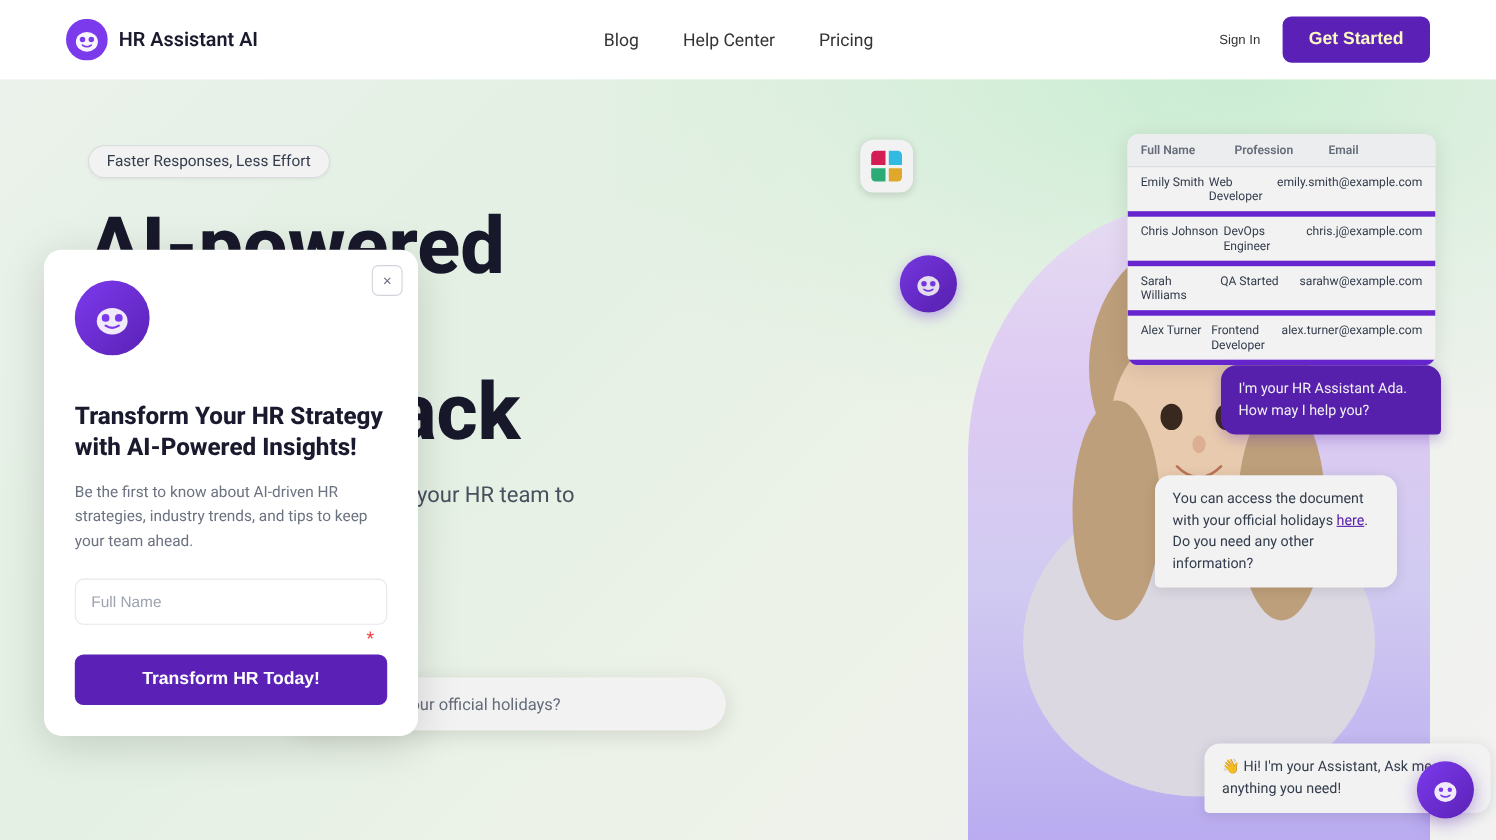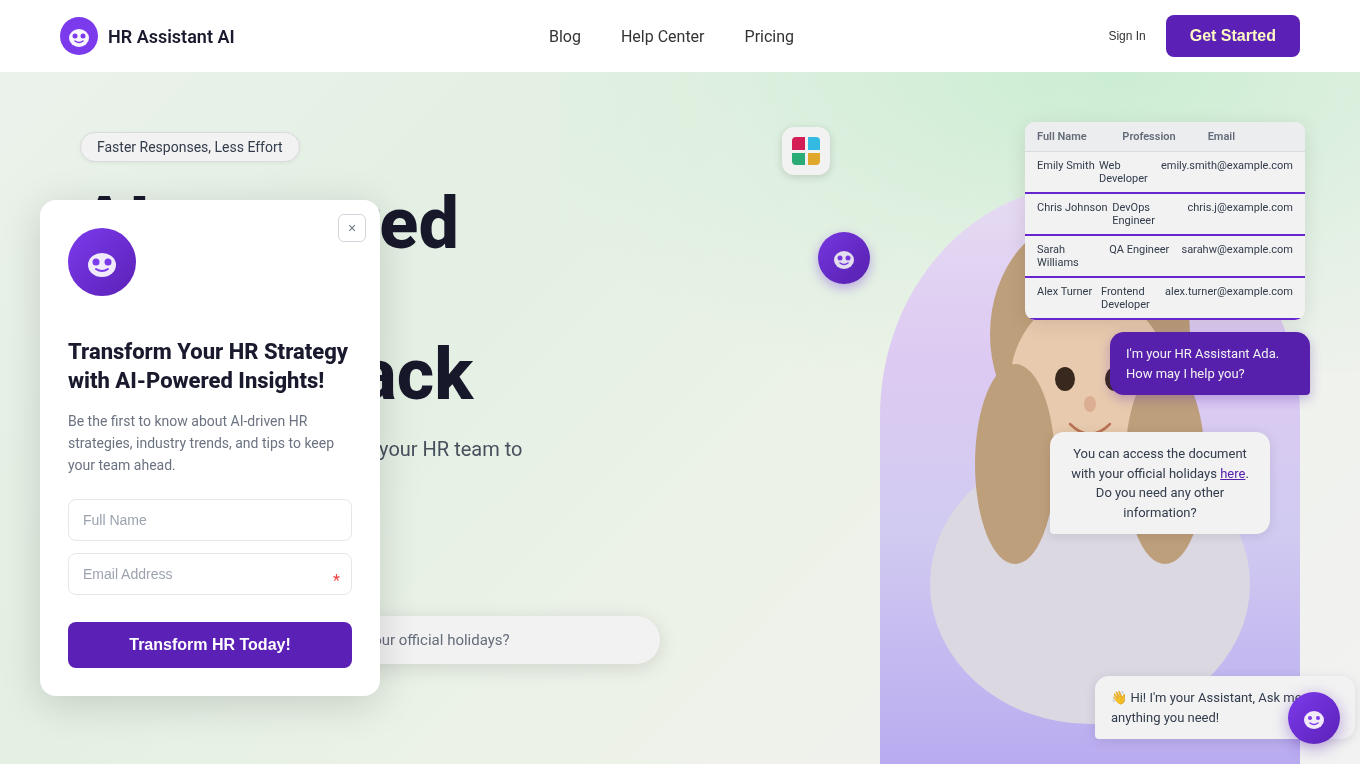--- a/index.html
+++ b/index.html
@@ -196,21 +196,21 @@
       font-weight: 600;
       border-bottom: 1px solid #e5e7eb;
     }
 
     .table-data-row {
       display: grid;
       grid-template-columns: 1fr 1fr 1fr;
       padding: 7px 12px;
       font-size: 11px;
       color: #374151;
-      border-bottom: 2px solid #6d28d9;
+      border-bottom: 5px solid #6d28d9;
     }
 
     
     .chat-input-bar {
       position: absolute;
       bottom: 120px;
       left: 50%;
       transform: translateX(-50%);
       width: 400px;
       background: white;
@@ -478,21 +478,21 @@
       <span>Web Developer</span>
       <span>emily.smith@example.com</span>
     </div>
     <div class="table-data-row">
       <span>Chris Johnson</span>
       <span>DevOps Engineer</span>
       <span>chris.j@example.com</span>
     </div>
     <div class="table-data-row">
       <span>Sarah Williams</span>
-      <span>QA Engineer</span>
+      <span>QA Started</span>
       <span>sarahw@example.com</span>
     </div>
     <div class="table-data-row">
       <span>Alex Turner</span>
       <span>Frontend Developer</span>
       <span>alex.turner@example.com</span>
     </div>
   </div>
 
   <div class="woman-figure">
@@ -524,21 +524,21 @@
       <circle cx="10" cy="7" r="4" stroke="#9ca3af" stroke-width="1.5"></circle>
       <path d="M3 17c0-3.314 3.134-6 7-6s7 2.686 7 6" stroke="#9ca3af" stroke-width="1.5" stroke-linecap="round"></path>
     </svg>
     <span style="color:#6b7280; font-size:15px;">What are our official holidays?</span>
   </div>
 
   <div class="chat-bubble-assistant" style="top:260px; right:50px; position:absolute; z-index:15;">
     <span>I'm your HR Assistant Ada. How may I help you?</span>
   </div>
 
-  <div class="chat-bubble-response" style="top:360px; right:90px; position:absolute; z-index:15;text-align:center;">
+  <div class="chat-bubble-response" style="top:360px; right:90px; position:absolute; z-index:15;">
     <span>You can access the document with your official holidays <a href="#">here</a>. Do you need any other information?</span>
   </div>
 
   <div class="chat-bubble-greeting" style="bottom:25px; right:5px; position:absolute; z-index:15;">
     <span>👋 Hi! I'm your Assistant, Ask me anything you need!</span>
   </div>
 
   <div class="chat-fab" style="position:absolute; bottom:20px; right:20px; z-index:200;">
     <svg width="26" height="26" viewBox="0 0 26 26" fill="none">
       <ellipse cx="13" cy="15" rx="10" ry="9" fill="white" opacity="0.9"></ellipse>
@@ -560,20 +560,19 @@
           <path d="M14 27 Q20 31 26 27" stroke="#7c3aed" stroke-width="2" fill="none" stroke-linecap="round"></path>
         </svg>
       </div>
 
       <h2 class="modal-title">Transform Your HR Strategy with AI-Powered Insights!</h2>
       <p class="modal-desc">Be the first to know about AI-driven HR strategies, industry trends, and tips to keep your team ahead.</p>
 
       <input class="modal-input" type="text" placeholder="Full Name" style="">
 
       <div class="modal-input-wrapper">
-        <input class="modal-input" type="email" placeholder="Email Address" style="">
         <span class="required-dot">*</span>
       </div>
 
       <button class="modal-submit">Transform HR Today!</button>
     </div>
   </div>
 </section>
 
 </body></html>

